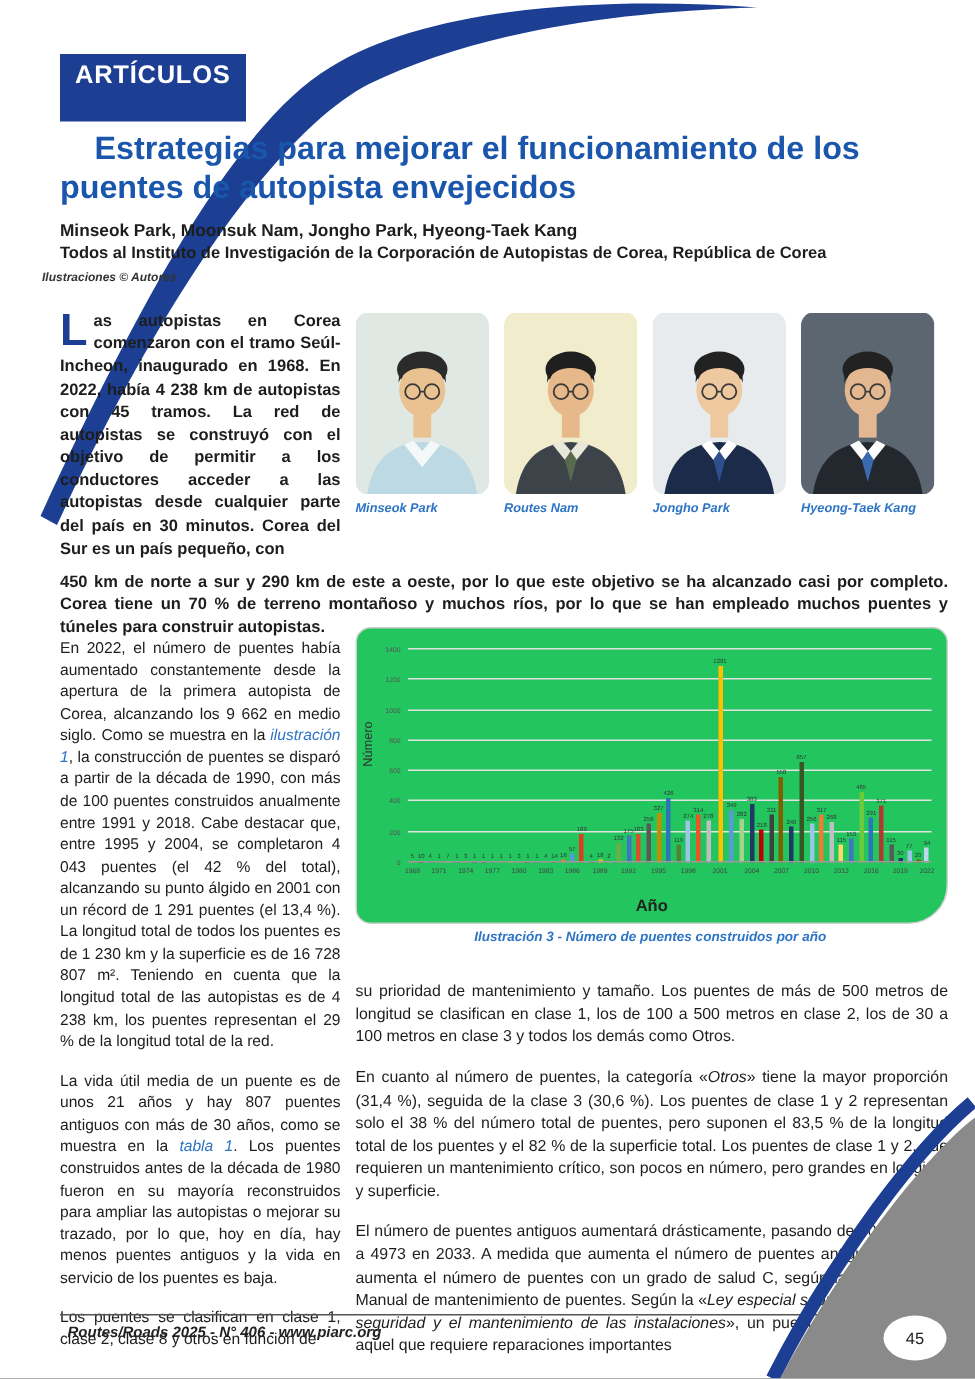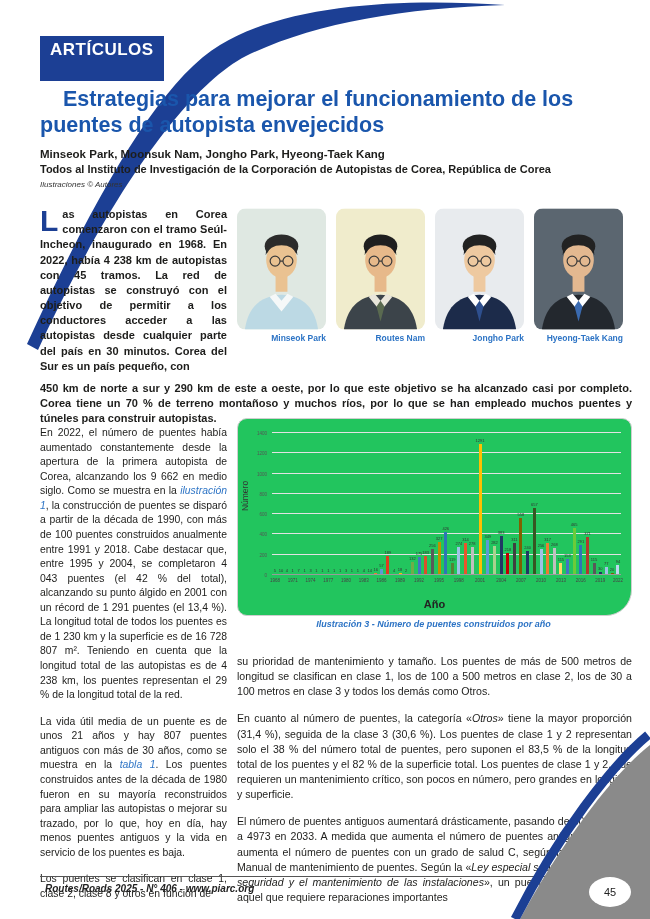--- a/index.html
+++ b/index.html
@@ -6,34 +6,34 @@
   .page{position:relative;width:650px;height:919px;background:#ffffff;overflow:hidden;
         font-family:"Liberation Sans",sans-serif;color:#1d1d1b;}
   .abs{position:absolute;}
   
   .banner{left:40px;top:36px;padding:4px 10px 21px 10px;background:#1c3f94;color:#fff;
           font-size:17px;font-weight:bold;letter-spacing:.5px;}
   .title{left:40px;top:86px;width:578px;color:#1a56ac;font-size:21.5px;font-weight:bold;
          line-height:1.22;text-indent:23px;}
   .authors{left:40px;top:148px;width:580px;font-size:11.5px;font-weight:bold;}
   .affil{left:40px;top:163px;width:580px;font-size:11px;font-weight:bold;}
-  .credit{left:40px;top:180px;width:580px;font-size:8px;font-style:italic;color:#333;}
+  .credit{left:28px;top:180px;width:580px;font-size:8px;font-style:italic;color:#333;font-weight:bold;}
   
   .introcol{left:40px;top:207px;width:187px;font-size:11px;font-weight:bold;line-height:1.38;
             text-align:justify;}
   .dropcap{float:left;color:#1c3f94;font-size:30px;line-height:24px;font-weight:bold;
            margin:2px 4px 0 0;}
   .fullwidth{left:40px;top:381px;width:592px;font-size:11px;font-weight:bold;line-height:1.38;
              text-align:justify;}
   
   .photos{left:237px;top:208px;width:398px;display:flex;gap:10px;}
   .photo{width:89px;}
   .photo-img{width:89px;height:122px;border-radius:9px;overflow:hidden;display:block;}
-  .photo-cap{margin-top:3px;text-align:right;font-size:8.5px;font-weight:bold;
-             color:#2d74c5;}
+  .photo-cap{margin-top:3px;text-align:left;font-size:8.5px;font-weight:bold;
+             font-style:italic;color:#2d74c5;}
   
   .leftcol{left:40px;top:418px;width:187px;font-size:10.4px;line-height:1.40;text-align:justify;}
   .leftcol p,.rightcol p{margin:8px 0 12px 0;}
   .run-ref{color:#2d74c5;font-style:italic;}
   .run-i{font-style:italic;}
   .rightcol{left:237px;top:646px;width:395px;font-size:10.6px;line-height:1.43;text-align:justify;}
   
   .chart-card{left:237px;top:418px;width:393px;height:196px;background:#22c55e;
               border:1px solid #cfcfcf;border-radius:10px 10px 26px 10px;}
   .chart-plot{position:absolute;left:34px;right:10px;top:14px;bottom:40px;}

